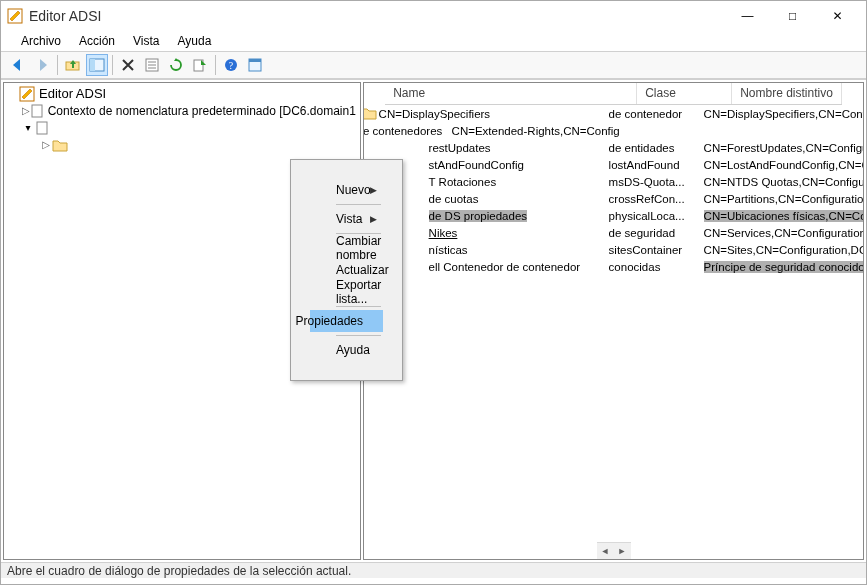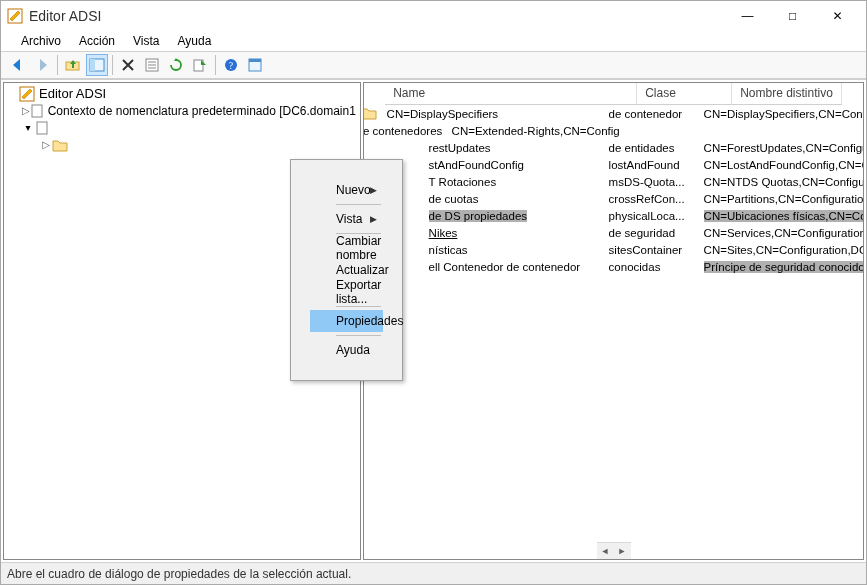--- a/index.html
+++ b/index.html
@@ -161,30 +161,30 @@
     flex: 1;
     overflow: hidden;
   }
   .list-row {
     display: flex;
     height: 17px;
     align-items: center;
     font-size: 11.5px;
     white-space: nowrap;
   }
-  .list-row .c-name { width: 252px; padding-left: 4px; display: flex; align-items: center; overflow: hidden; gap: 8px; }
+  .list-row .c-name { width: 252px; padding-left: 4px; display: flex; align-items: center; overflow: hidden; }
   .list-row .c-class { width: 95px; overflow: hidden; }
   .list-row .c-dn { flex: 1; overflow: hidden; }
   .list-row .folder-ic { width: 16px; height: 16px; display: inline-flex; margin-right: 2px; }
   .list-row.sel .c-dn span, .list-row.sel2 .c-dn span { background: #b0b0b0; }
   .list-row.sel .c-name span.t { background: #b0b0b0; }
 
   
   .statusbar {
-    height: 22px;
+    height: 16px;
     border-top: 1px solid #d0d0d0;
     display: flex;
     align-items: center;
     padding: 0 6px;
     font-size: 12px;
     color: #333;
     background: #f0f0f0;
   }
 
   
@@ -202,20 +202,21 @@
   }
   .ctx-item {
     height: 22px;
     display: flex;
     align-items: center;
     padding: 0 20px 0 26px;
     position: relative;
   }
   .ctx-item:hover, .ctx-item.hl {
     background: #90c8f6;
+    justify-content: flex-end;
   }
   .ctx-sep {
     height: 1px;
     background: #c0c0c0;
     margin: 3px 2px 3px 26px;
   }
   .ctx-arrow {
     position: absolute;
     right: 6px;
     font-size: 9px;

